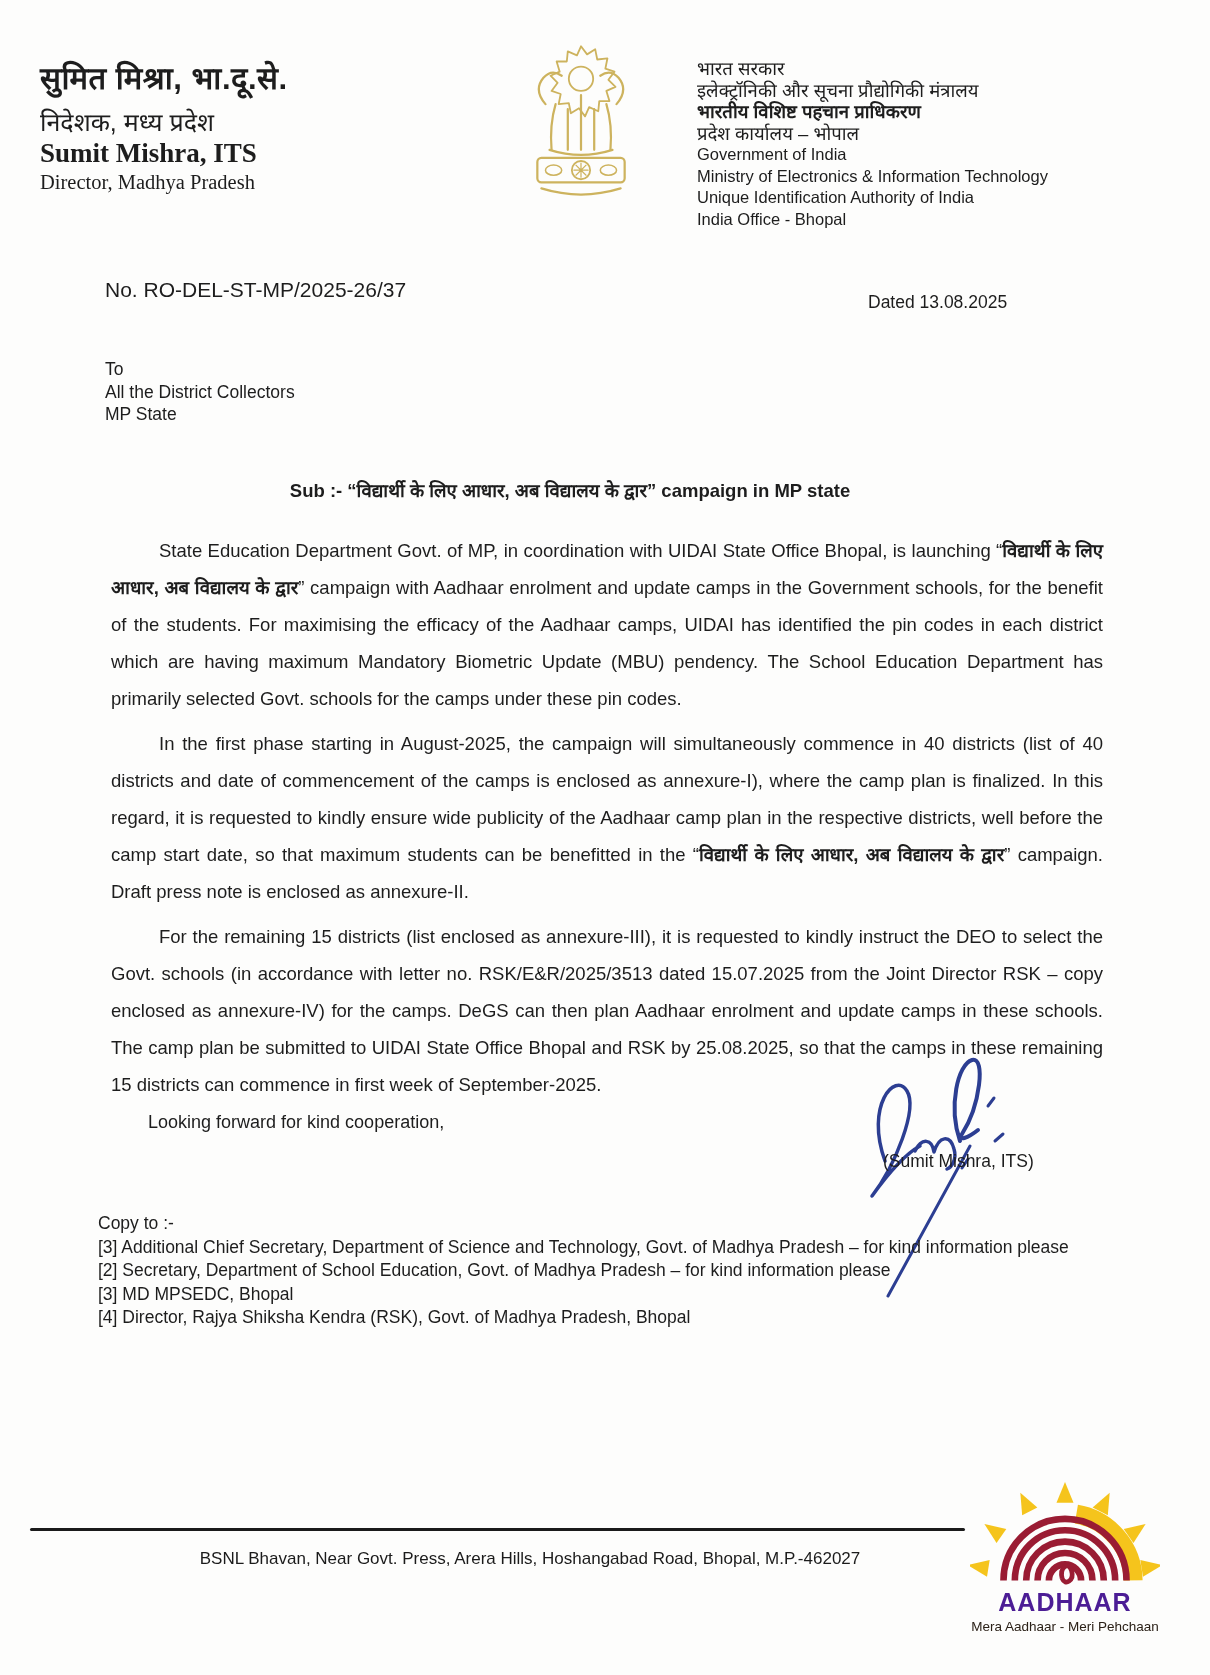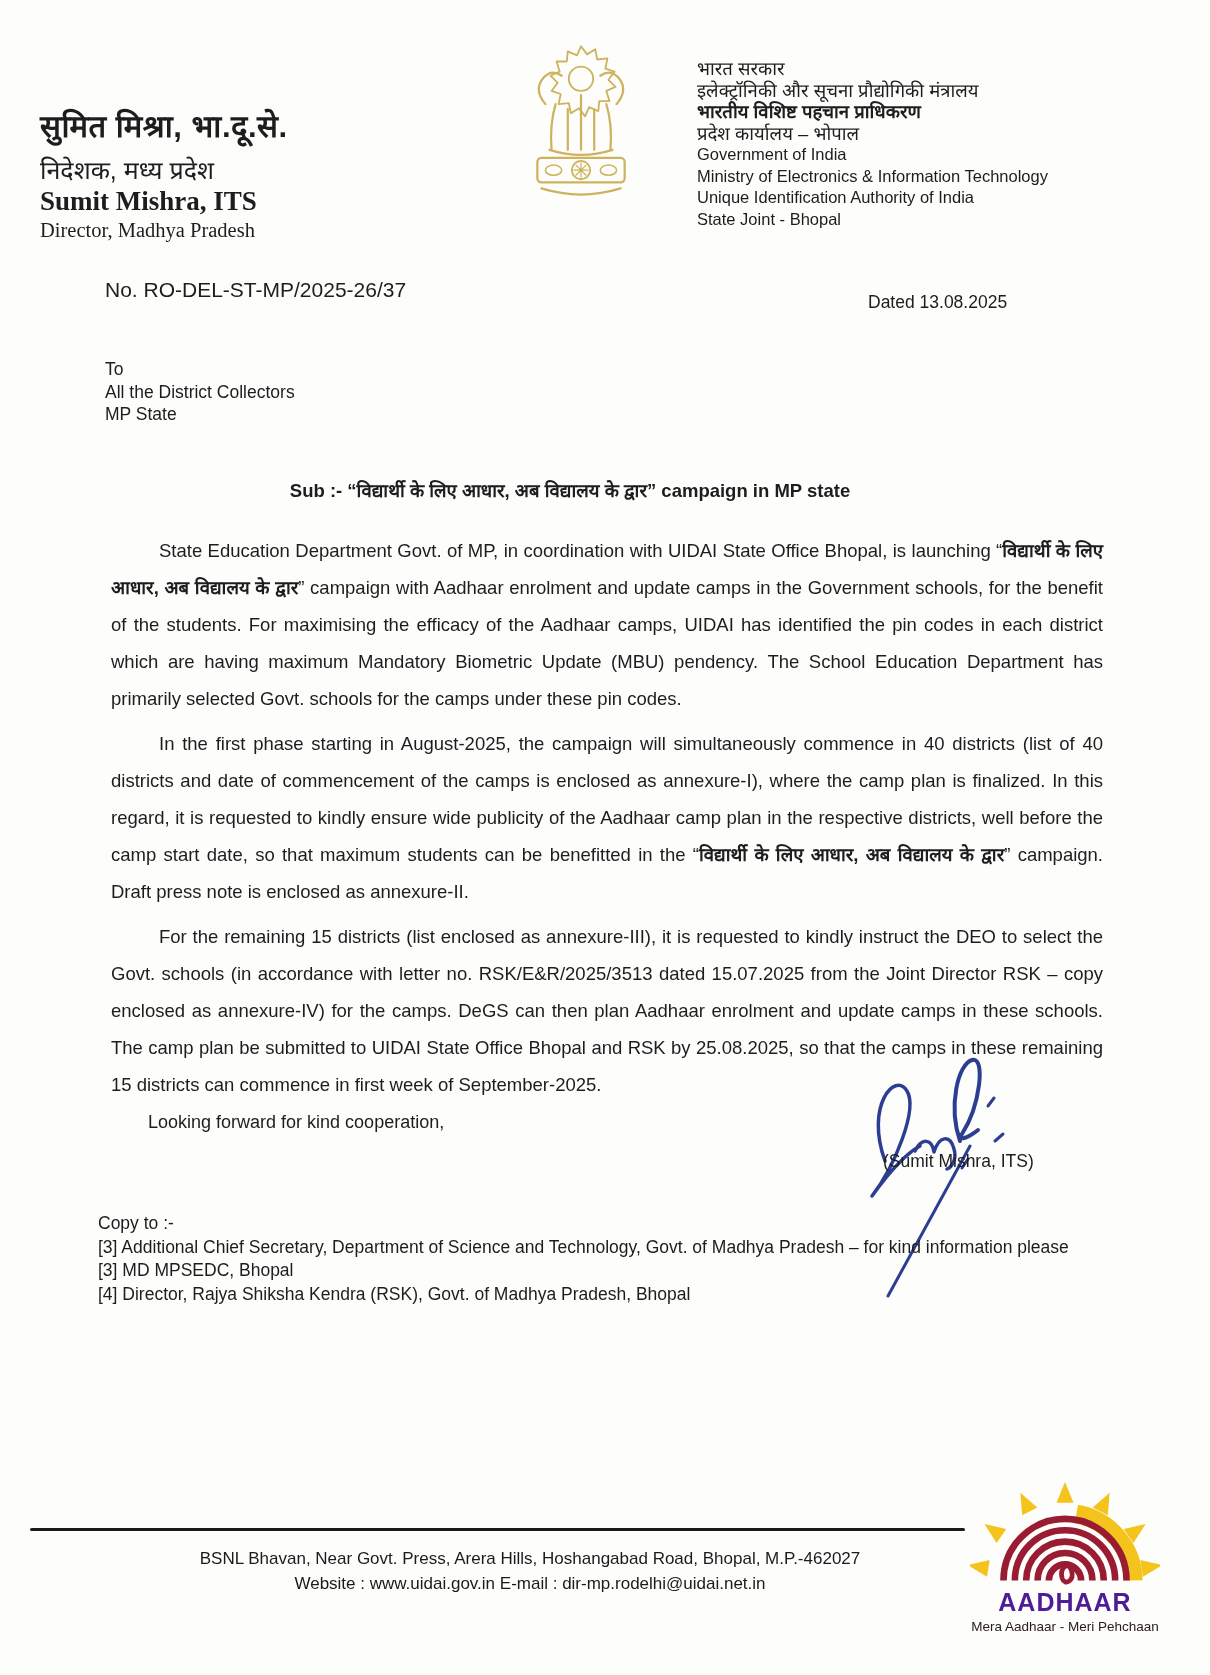--- a/index.html
+++ b/index.html
@@ -5,21 +5,21 @@
   html,body { margin:0; padding:0; background:#d9d9d9; }
   .page {
     position:relative; width:1210px; height:1675px; margin:0 auto;
     background:#fdfdfc; color:#1d1d1d;
     font-family:"Liberation Sans","DejaVu Sans",sans-serif;
     overflow:hidden;
   }
 
   
   .sender { position:absolute; left:40px; top:56px; }
-  .sender-name-hi { font-size:31px; font-weight:bold; letter-spacing:0.5px;margin-top:48px; }
+  .sender-name-hi { font-size:31px; font-weight:bold; letter-spacing:0.5px; }
   .sender-title-hi { font-size:25px; margin-top:6px; }
   .sender-name-en { font-size:27px; font-weight:bold; 
                     font-family:"Liberation Serif","DejaVu Serif",serif; }
   .sender-title-en { font-size:20.5px; margin-top:2px;
                      font-family:"Liberation Serif","DejaVu Serif",serif; }
 
   .emblem { position:absolute; left:515px; top:30px; width:132px; height:195px; }
 
   .letterhead { position:absolute; left:697px; top:58px; line-height:21.5px; }
   .lh-hi   { font-size:18.5px; }
@@ -96,21 +96,21 @@
   </div>
 
   <div class="letterhead">
     <div class="lh-hi">भारत सरकार</div>
     <div class="lh-hi">इलेक्ट्रॉनिकी और सूचना प्रौद्योगिकी मंत्रालय</div>
     <div class="lh-hi lh-bold">भारतीय विशिष्ट पहचान प्राधिकरण</div>
     <div class="lh-hi">प्रदेश कार्यालय – भोपाल</div>
     <div class="lh-en">Government of India</div>
     <div class="lh-en">Ministry of Electronics &amp; Information Technology</div>
     <div class="lh-en">Unique Identification Authority of India</div>
-    <div class="lh-en">State Joint - Bhopal</div>
+    <div class="lh-en">India Office - Bhopal</div>
   </div>
 
   <div class="ref-no">No. RO-DEL-ST-MP/2025-26/37</div>
   <div class="ref-date">Dated 13.08.2025</div>
 
   <div class="recipient">
     <div>To</div>
     <div>All the District Collectors</div>
     <div>MP State</div>
   </div>
@@ -132,28 +132,28 @@
       <path d="M150,95 C138,60 148,18 162,14 C176,10 170,60 152,88 C147,96 158,92 168,84" stroke-width="4"></path>
       <path d="M160,100 L78,250" stroke-width="3"></path>
       <path d="M178,60 l6,-8 M185,95 l8,-7 M152,122 l6,-9" stroke-width="3"></path>
     </g>
   </svg>
   <div class="signatory">(Sumit Mishra, ITS)</div>
 
   <div class="copy-to">
     <div>Copy to :-</div>
     <div>[3] Additional Chief Secretary, Department of Science and Technology, Govt. of Madhya Pradesh – for kind information please</div>
+    <div>[2] Secretary, Department of School Education, Govt. of Madhya Pradesh – for kind information please</div>
     <div>[3] MD MPSEDC, Bhopal</div>
     <div>[4] Director, Rajya Shiksha Kendra (RSK), Govt. of Madhya Pradesh, Bhopal</div>
   </div>
 
   <div class="footer-rule"></div>
   <div class="footer-text">
     <div>BSNL Bhavan, Near Govt. Press, Arera Hills, Hoshangabad Road, Bhopal, M.P.-462027</div>
-    <div>Website : www.uidai.gov.in  E-mail : dir-mp.rodelhi@uidai.net.in</div>
   </div>
 
   <div class="aadhaar">
     <svg width="190" height="106" viewBox="0 0 200 112">
       <g fill="#f5c41c">
         <polygon points="100,0 91,22 109,22" transform="rotate(0 100 104)"></polygon>
         <polygon points="100,0 91,22 109,22" transform="rotate(-27 100 104)"></polygon>
         <polygon points="100,0 91,22 109,22" transform="rotate(-55 100 104)"></polygon>
         <polygon points="100,0 91,22 109,22" transform="rotate(-81 100 104)"></polygon>
         <polygon points="100,0 91,22 109,22" transform="rotate(-104 100 104)"></polygon>

